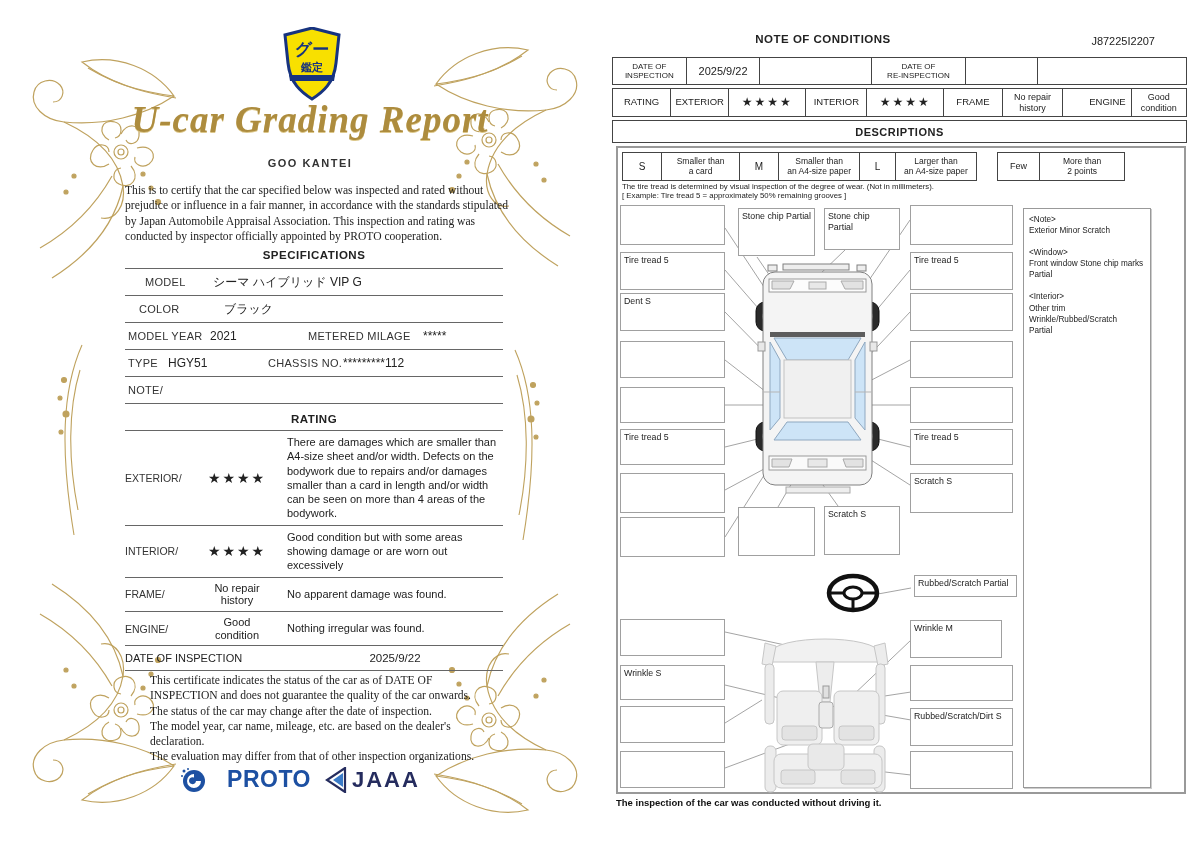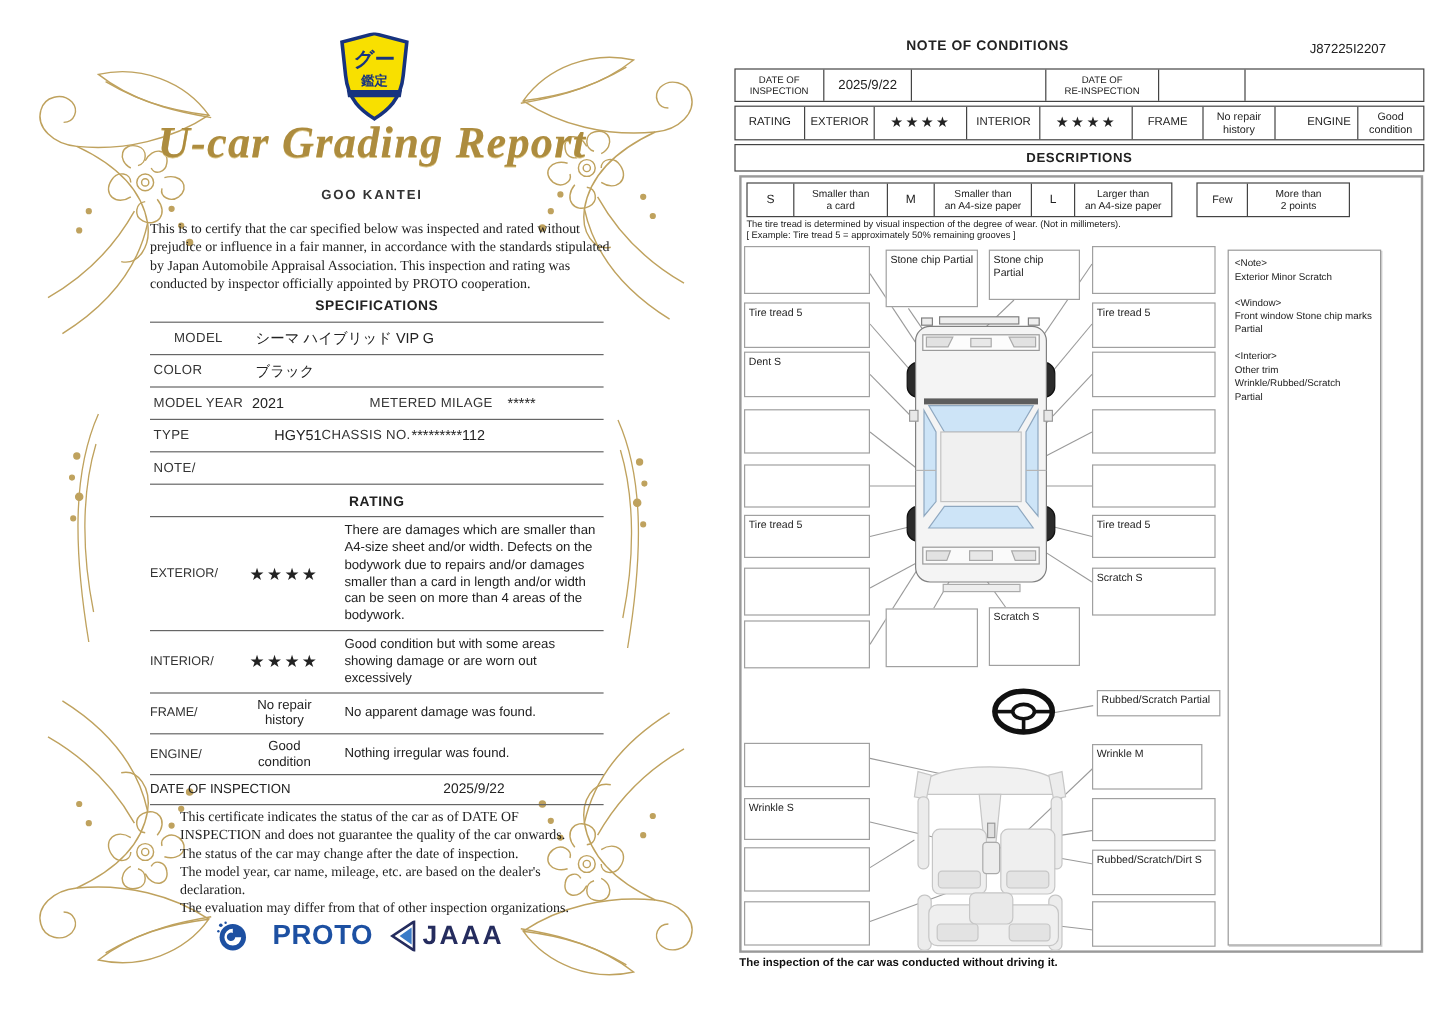--- a/index.html
+++ b/index.html
@@ -186,32 +186,32 @@
   <div class="abs" id="lp-certify">This is to certify that the car specified below was inspected and rated without prejudice or influence in a fair manner, in accordance with the standards stipulated by Japan Automobile Appraisal Association. This inspection and rating was conducted by inspector officially appointed by PROTO cooperation.</div>
 
   <div class="abs lp-head" style="left:125px;top:249px;">SPECIFICATIONS</div>
 
   <div class="abs" id="spec">
     <div class="srow">
       <span class="lab" style="margin-left:20px;width:68px;">MODEL</span>
       <span class="val">シーマ ハイブリッド VIP G</span>
     </div>
     <div class="srow">
-      <span class="lab" style="margin-left:3px;width:85px;">COLOR</span>
+      <span class="lab" style="margin-left:14px;width:85px;">COLOR</span>
       <span class="val">ブラック</span>
     </div>
     <div class="srow">
       <span class="lab" style="margin-left:3px;width:82px;">MODEL YEAR</span>
       <span class="val" style="width:98px;">2021</span>
       <span class="lab" style="width:115px;">METERED MILAGE</span>
       <span class="val">*****</span>
     </div>
     <div class="srow">
       <span class="lab" style="margin-left:3px;width:40px;">TYPE</span>
-      <span class="val" style="width:100px;text-align:right;">HGY51</span>
+      <span class="val" style="width:100px;">HGY51</span>
       <span class="lab" style="width:75px;">CHASSIS NO.</span>
       <span class="val">*********112</span>
     </div>
     <div class="srow">
       <span class="lab" style="margin-left:3px;">NOTE/</span>
     </div>
   </div>
 
   <div class="abs lp-head" style="left:125px;top:413px;">RATING</div>
 

